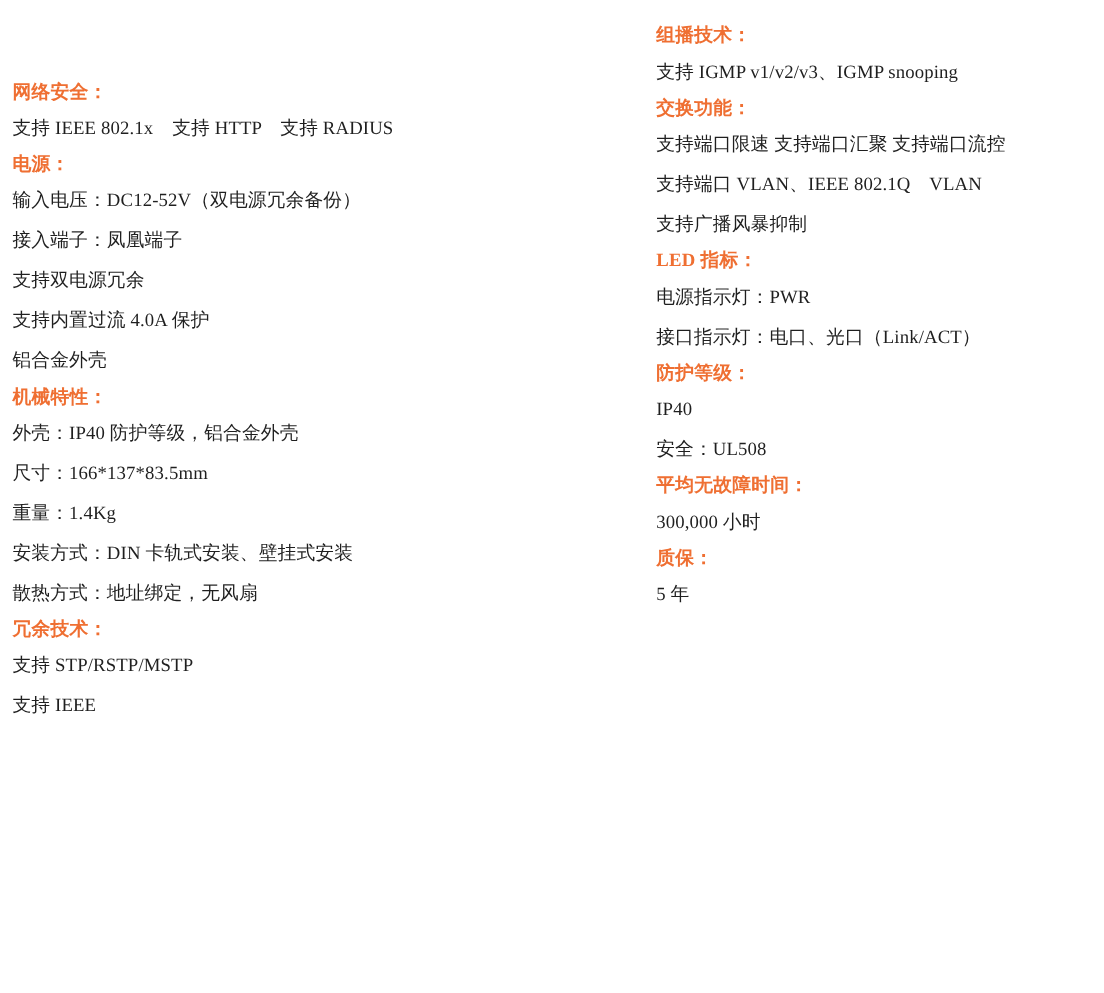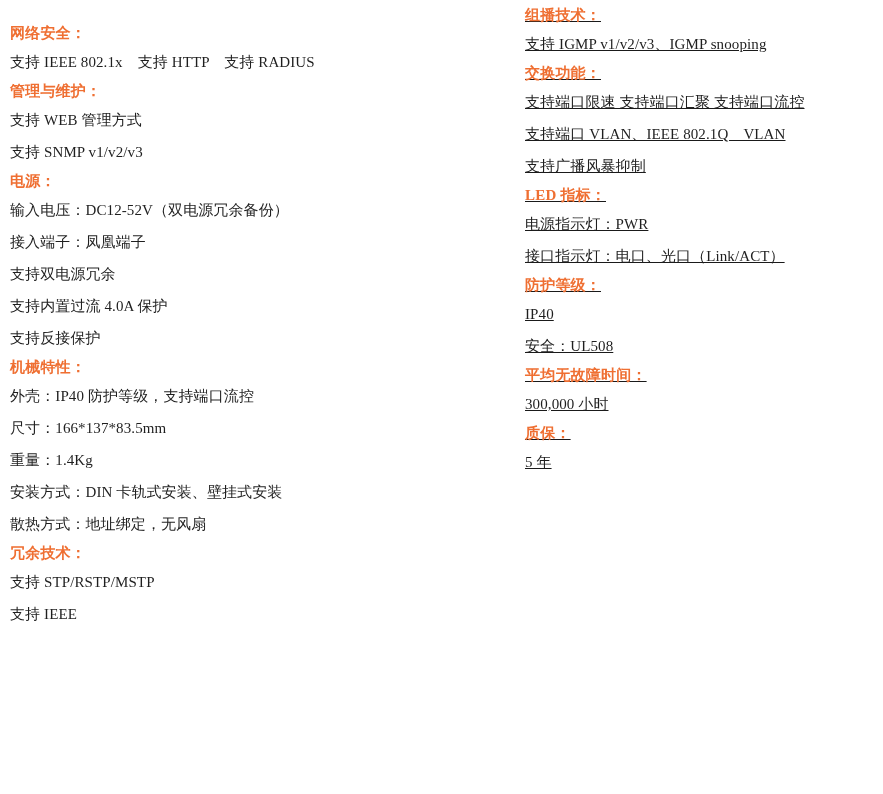--- a/index.html
+++ b/index.html
@@ -27,26 +27,26 @@
     width: 883px;
     box-sizing: border-box;
   }
   .col {
     box-sizing: border-box;
   }
   .col-left {
     width: 520px;
     padding-left: 10px;
     padding-top: 20px;
+    margin-top: 41px;
   }
   .col-right {
     width: 363px;
     padding-left: 5px;
-    padding-top: 2px;
-    text-decoration: underline;
+    padding-top: 16px;
   }
   .section {
     margin: 0;
   }
   .section-title {
     color: #ef6f32;
     font-weight: bold;
     font-size: 15px;
     line-height: 26px;
     letter-spacing: 0.2px;
@@ -73,35 +73,30 @@
 <div id="sheet">
   <div class="columns">
 
     <div class="col col-left">
 
     <div class="section">
           <div class="section-title">网络安全：</div>
           <div class="section-line">支持 IEEE  802.1x　支持 HTTP　支持 RADIUS</div>
         </div>
         <div class="section">
-          <div class="section-title">管理与维护：</div>
-          <div class="section-line">支持 WEB 管理方式</div>
-          <div class="section-line">支持 SNMP v1/v2/v3</div>
-        </div>
-        <div class="section">
           <div class="section-title">电源：</div>
           <div class="section-line">输入电压：DC12-52V（双电源冗余备份）</div>
           <div class="section-line">接入端子：凤凰端子</div>
           <div class="section-line">支持双电源冗余</div>
           <div class="section-line">支持内置过流 4.0A 保护</div>
-          <div class="section-line">支持反接保护</div>
+          <div class="section-line">铝合金外壳</div>
         </div>
         <div class="section">
           <div class="section-title">机械特性：</div>
-          <div class="section-line">外壳：IP40 防护等级，支持端口流控</div>
+          <div class="section-line">外壳：IP40 防护等级，铝合金外壳</div>
           <div class="section-line">尺寸：166*137*83.5mm</div>
           <div class="section-line">重量：1.4Kg</div>
           <div class="section-line">安装方式：DIN 卡轨式安装、壁挂式安装</div>
           <div class="section-line">散热方式：地址绑定，无风扇</div>
         </div>
         <div class="section">
           <div class="section-title">冗余技术：</div>
           <div class="section-line">支持 STP/RSTP/MSTP</div>
           <div class="section-line">支持 IEEE</div>
         </div>

